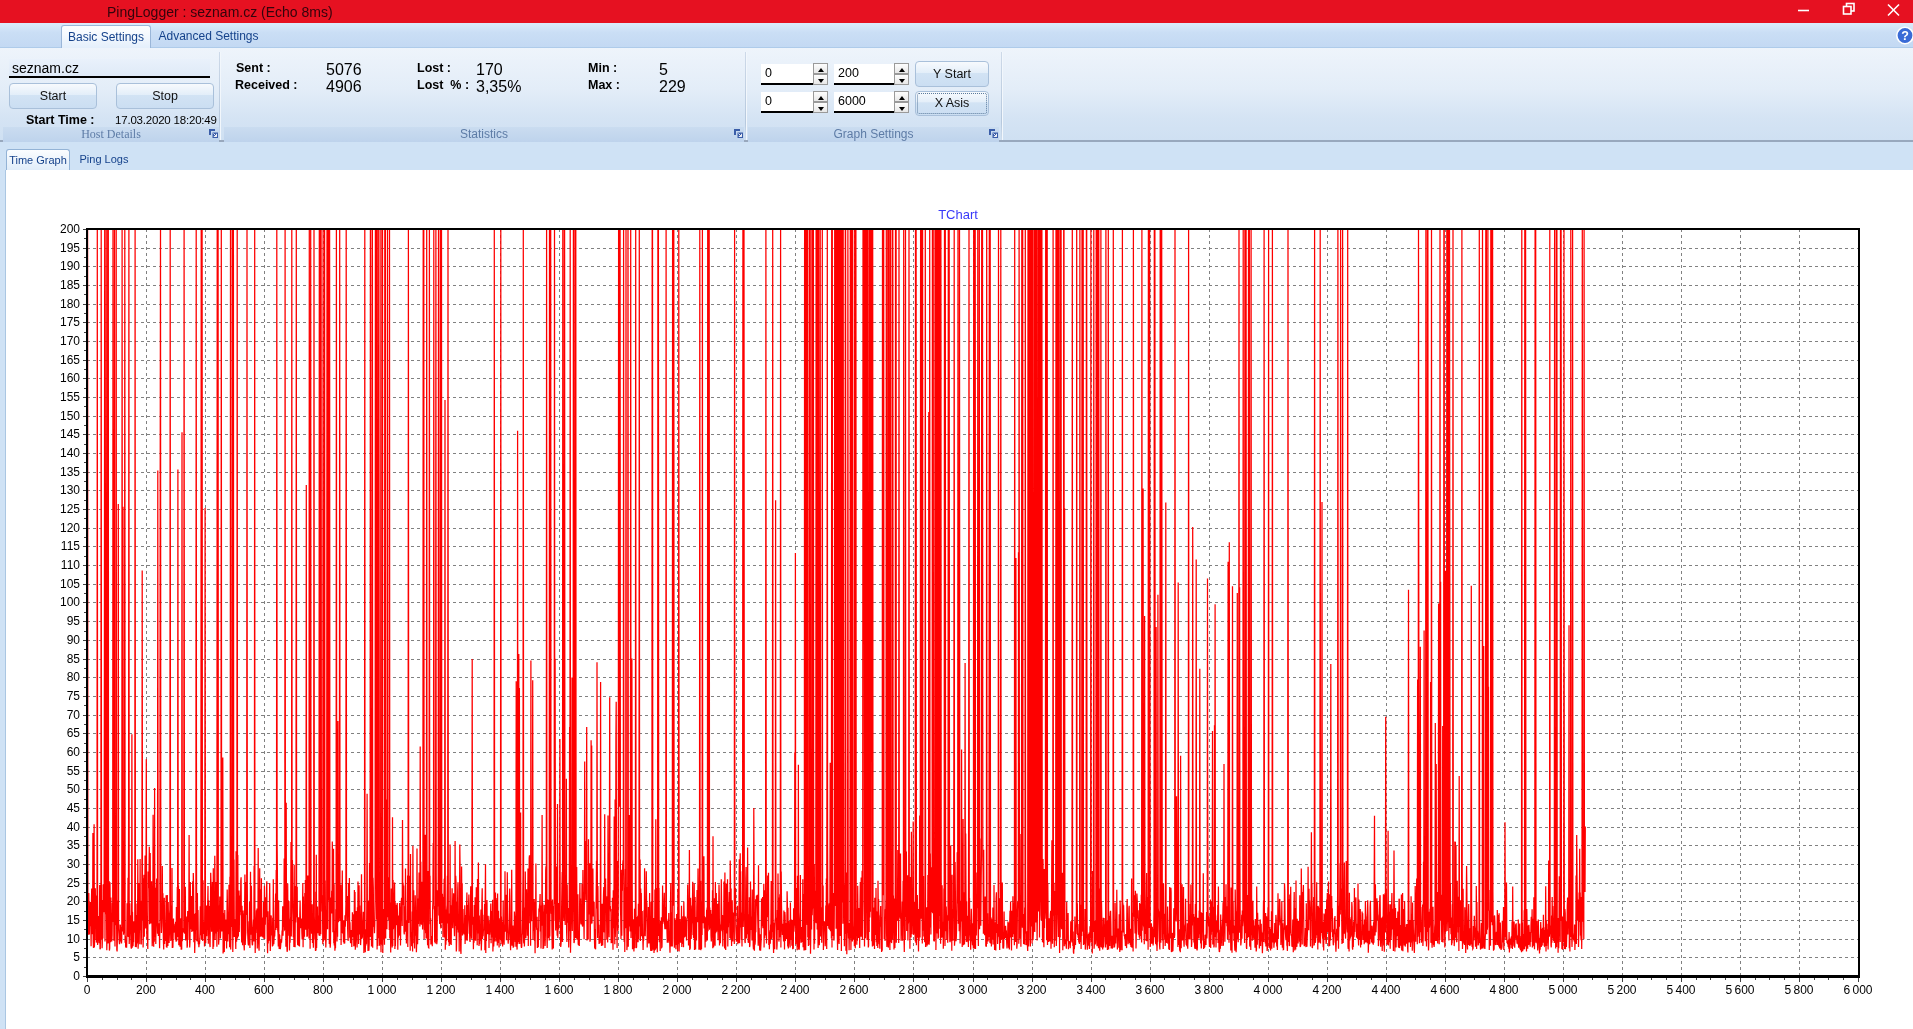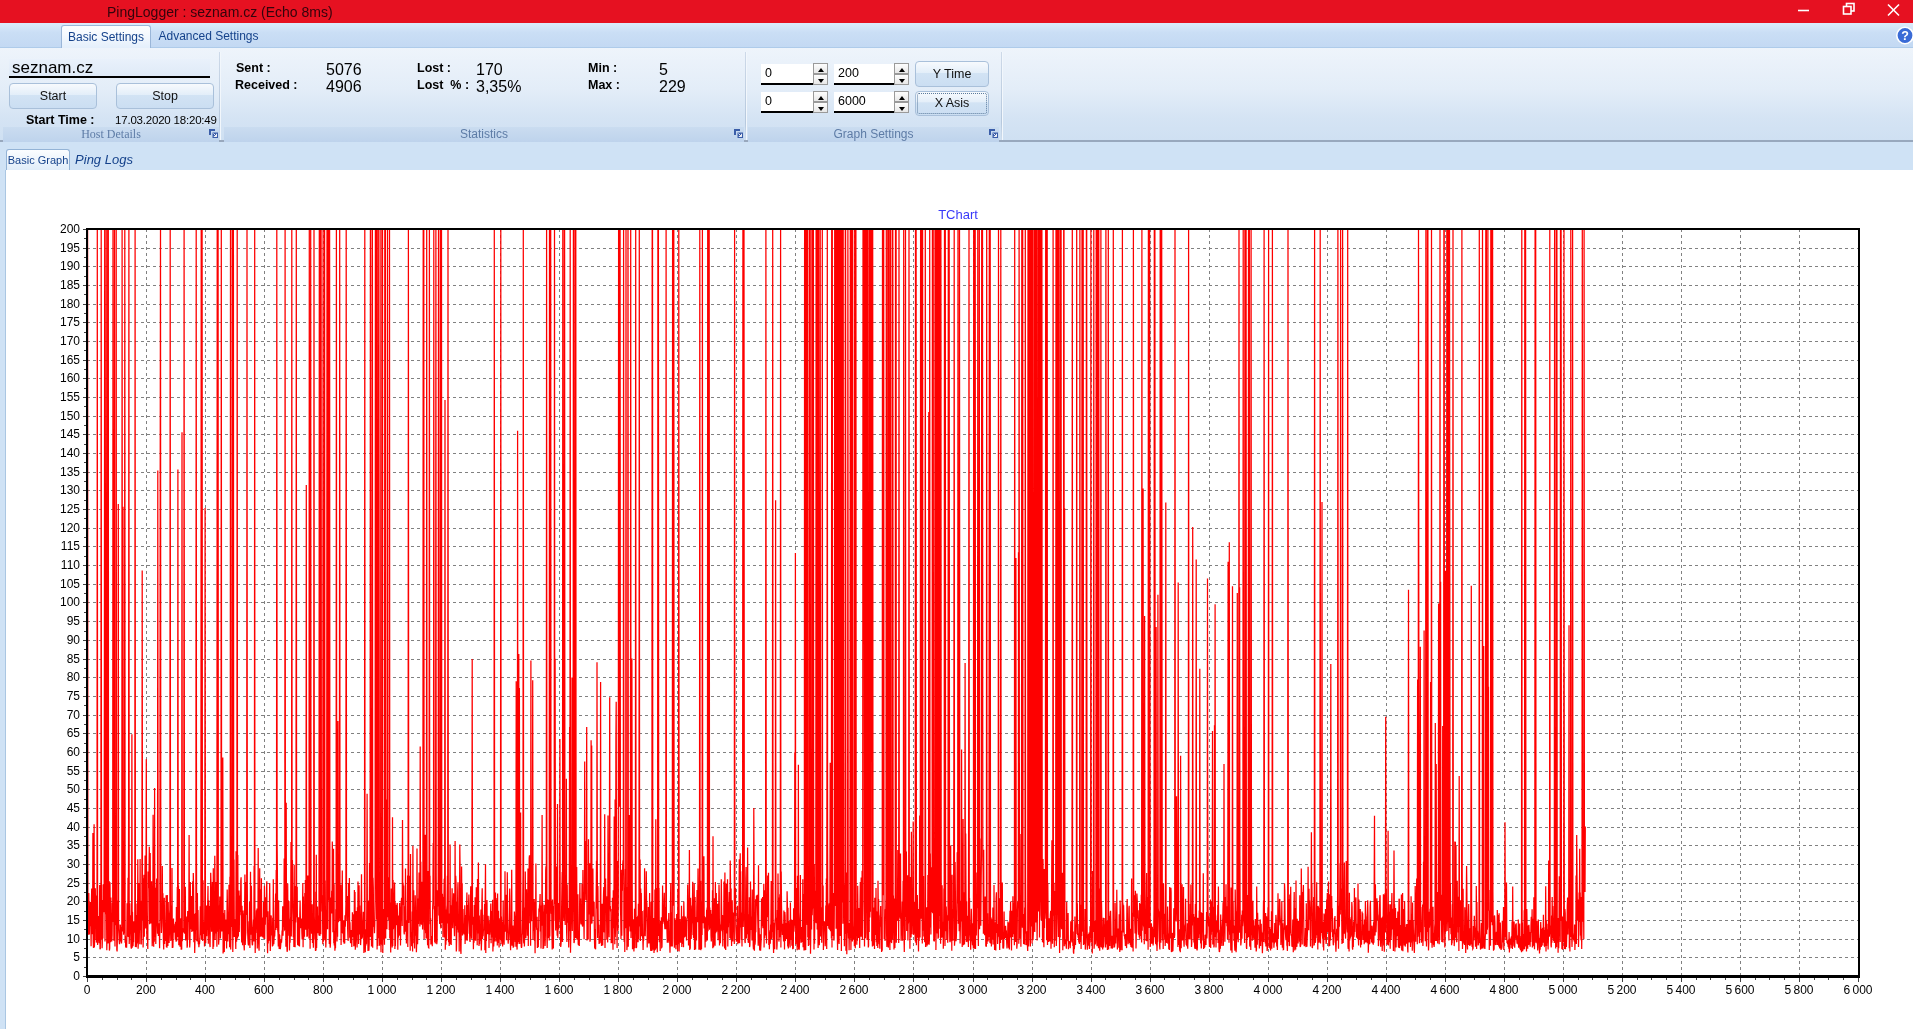--- a/index.html
+++ b/index.html
@@ -27,37 +27,37 @@
      font-size:12px; color:#5e7ca6; text-align:center; line-height:14px; }
   .gsep  { top:4px; width:2px; height:88px; background:linear-gradient(#cdd9e8,#b6c8dd 80%,#cfdded); border-right:1px solid #f2f7fc; }
   .launcher { width:9px; height:9px; }
 
   .btn { background:linear-gradient(#f7fafd,#e3eef9 45%,#d2e3f4 46%,#cbdef2);
      border:1px solid #a9c0da; border-radius:4px; text-align:center;
      font-size:12.5px; color:#111; }
 
   
   .hostinput { left:7px; top:9px; width:201px; height:19px; background:linear-gradient(#e9f1fb,#dfeaf7);
-     border-bottom:2px solid #000; font-size:17px; color:#000; padding-left:3px; line-height:18px;}
+     border-bottom:2px solid #000; font-size:14px; color:#000; padding-left:3px; line-height:18px;}
   .lbl  { font-size:16px; color:#000; }
   .lblb { font-size:12.5px; font-weight:bold; color:#000; }
 
   
   .spinbox { background:#fff; border-bottom:2px solid #000; font-size:12.5px; color:#000;
      padding-left:4px; line-height:19px; height:21px; }
   .spinner { width:15px; height:22px; }
   .spinner .b { position:absolute; left:0; width:15px; height:11px; background:linear-gradient(#fdfdfd,#e8e8e8); border:1px solid #9a9a9a; }
   .tri-up { position:absolute; left:4px; top:3.5px; width:0; height:0; border-left:3.5px solid transparent; border-right:3.5px solid transparent; border-bottom:4px solid #000; }
   .tri-dn { position:absolute; left:4px; top:4px; width:0; height:0; border-left:3.5px solid transparent; border-right:3.5px solid transparent; border-top:4px solid #000; }
 
   
   .page-tab-active { left:6px; top:149px; width:64px; height:22px; font-size:11px; background:linear-gradient(#fbfdff,#eef5fc 45%,#dfecf9);
      border:1px solid #93b3d6; border-bottom:none; border-radius:3px 3px 0 0;
      font-size:11px; color:#15428b; text-align:center; line-height:21px; }
-  .page-tab { left:74px; top:149px; width:60px; height:22px; font-size:13px; color:#15428b; text-align:center; line-height:21px;font-style:italic; }
+  .page-tab { left:74px; top:149px; width:60px; height:22px; font-size:11px; color:#15428b; text-align:center; line-height:21px; }
   .whitepanel { left:5px; top:170px; width:1908px; height:859px; background:#fff; border-left:1px solid #aac6e2; }
 </style>
 </head>
 <body>
 
   <div class="abs titlebar"></div>
   <div class="abs title-text">PingLogger : seznam.cz (Echo 8ms)</div>
   <svg class="abs winbtn" style="left:1790px;width:120px;" width="120" height="23" viewBox="0 0 120 23">
     <g stroke="#fff" stroke-width="1.6" fill="none">
       <line x1="8" y1="10.5" x2="19" y2="10.5"></line>
@@ -127,21 +127,21 @@
     </div>
     <div class="abs spinbox" style="left:87px;top:14px;width:60px;">200</div>
     <div class="abs spinner" style="left:147px;top:13px;">
       <span class="b" style="top:0;">
         <span class="tri-up"></span>
       </span>
       <span class="b" style="top:11px;">
         <span class="tri-dn"></span>
       </span>
     </div>
-    <div class="abs btn" style="left:168px;top:11px;width:74px;height:26px;line-height:25px;">Y Time</div>
+    <div class="abs btn" style="left:168px;top:11px;width:74px;height:26px;line-height:25px;">Y Start</div>
     <div class="abs spinbox" style="left:14px;top:42px;width:52px;">0</div>
     <div class="abs spinner" style="left:66px;top:41px;">
       <span class="b" style="top:0;">
         <span class="tri-up"></span>
       </span>
       <span class="b" style="top:11px;">
         <span class="tri-dn"></span>
       </span>
     </div>
     <div class="abs spinbox" style="left:87px;top:42px;width:60px;">6000</div>
@@ -156,21 +156,21 @@
     <div class="abs btn" style="left:168px;top:41px;width:74px;height:25px;line-height:23px;outline:1px dotted #5a7a9c;outline-offset:-3px;">X Asis</div>
     <div class="abs gcaption" style="left:1px;width:251px;">Graph Settings</div>
     <svg class="abs launcher" style="left:242px;top:79px;" viewBox="0 0 9 9">
       <path d="M0,0 H6 V2 H2 V6 H0 Z" fill="#3a5da8"></path>
       <path d="M3.5,3.5 H9 V9 H3.5 Z" fill="#3a5da8"></path>
       <path d="M4.5,4.5 L7.5,7.5 M7.5,4.8 V7.5 H4.8" stroke="#fff" stroke-width="0.9" fill="none"></path>
     </svg>
   </div>
   <div class="abs gsep" style="left:1001px;top:52px;"></div>
 
-  <div class="abs page-tab-active">Basic Graph</div>
+  <div class="abs page-tab-active">Time Graph</div>
   <div class="abs page-tab">Ping Logs</div>
   <div class="abs whitepanel"></div>
 
 <svg width="1913" height="859" viewBox="0 170 1913 859" style="position:absolute;left:0;top:170px;" shape-rendering="crispEdges">
     <text x="958" y="219" font-family="Liberation Sans, sans-serif" font-size="13" fill="#3939f9" text-anchor="middle" shape-rendering="auto">TChart</text>
     <g stroke="#818181" stroke-width="1" stroke-dasharray="3,3">
       <line x1="146.5" y1="229.0" x2="146.5" y2="976.0"></line>
       <line x1="205.5" y1="229.0" x2="205.5" y2="976.0"></line>
       <line x1="264.5" y1="229.0" x2="264.5" y2="976.0"></line>
       <line x1="323.5" y1="229.0" x2="323.5" y2="976.0"></line>

